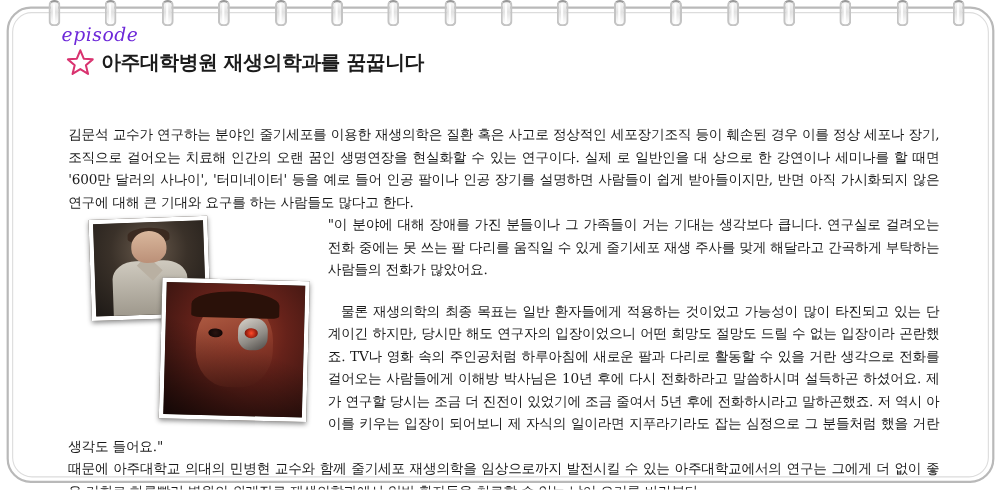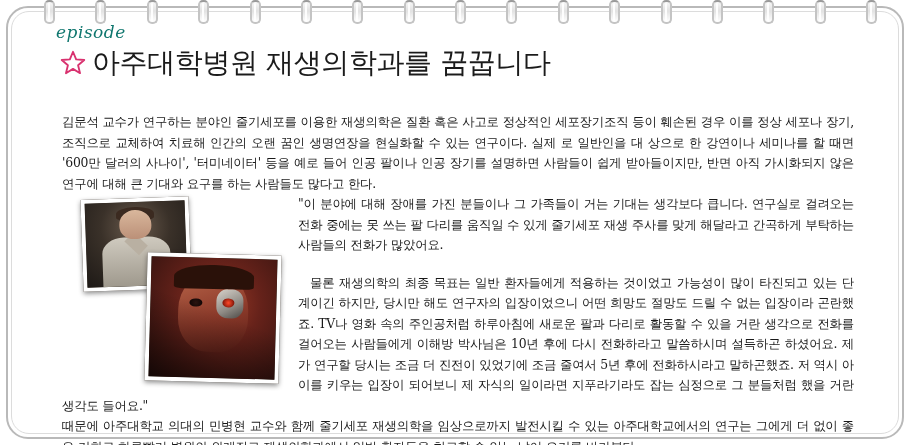--- a/index.html
+++ b/index.html
@@ -83,41 +83,41 @@
     width: 560px;
     height: 70px;
   }
   .episode-label {
     position: absolute;
     left: 8px;
     top: 0px;
     font-family: "DejaVu Serif", serif;
     font-style: italic;
     font-size: 17px;
-    color: #0f766e;
+    color: #6d28d9;
     letter-spacing: 0.5px;
   }
   .title-row {
     position: absolute;
     left: 12px;
     top: 22px;
     display: flex;
     align-items: center;
     gap: 6px;
   }
   .star-icon {
     width: 26px;
     height: 26px;
     flex: 0 0 auto;
     color: #d9326f;
   }
   .page-title {
     font-family: "DejaVu Serif", serif;
-    font-size: 28px;
-    font-weight: normal;
+    font-size: 18px;
+    font-weight: bold;
     color: #1b1b1b;
     white-space: nowrap;
     letter-spacing: -0.4px;
   }
 
   
   .body-area {
     position: absolute;
     left: 62px;
     top: 112px;
@@ -287,21 +287,21 @@
         <svg viewBox="0 0 24 24" width="26" height="26" aria-hidden="true">
           <path d="M12 1.6 L14.9 8.6 L22.4 9.2 L16.7 14.1 L18.5 21.4 L12 17.4 L5.5 21.4 L7.3 14.1 L1.6 9.2 L9.1 8.6 Z" fill="none" stroke="#d9326f" stroke-width="1.7" stroke-linejoin="round"></path>
         </svg>
       </span>
       <span class="page-title">아주대학병원 재생의학과를 꿈꿉니다</span>
     </div>
   </div>
 
   <div class="body-area clearfix">
 
-    <p class="para">김문석 교수가 연구하는 분야인 줄기세포를 이용한 재생의학은 질환 혹은 사고로 정상적인 세포장기조직 등이 훼손된 경우 이를 정상 세포나 장기, 조직으로 교체하여 치료해 인간의 오랜 꿈인 생명연장을 현실화할 수 있는 연구이다. 실제 로 일반인을 대 상으로 한 강연이나 세미나를 할 때면 '600만 달러의 사나이', '터미네이터' 등을 예로 들어 인공 팔이나 인공 장기를 설명하면 사람들이 쉽게 받아들이지만, 반면 아직 가시화되지 않은 연구에 대해  큰 기대와 요구를  하는 사람들도 많다고 한다.</p>
+    <p class="para">김문석 교수가 연구하는 분야인 줄기세포를 이용한 재생의학은 질환 혹은 사고로 정상적인 세포장기조직 등이 훼손된 경우 이를 정상 세포나 장기, 조직으로 걸어오는 치료해 인간의 오랜 꿈인 생명연장을 현실화할 수 있는 연구이다. 실제 로 일반인을 대 상으로 한 강연이나 세미나를 할 때면 '600만 달러의 사나이', '터미네이터' 등을 예로 들어 인공 팔이나 인공 장기를 설명하면 사람들이 쉽게 받아들이지만, 반면 아직 가시화되지 않은 연구에 대해  큰 기대와 요구를  하는 사람들도 많다고 한다.</p>
 
     <div class="photos">
       <div class="photo photo-1">
         <div class="photo-inner">
           <div class="p1-bg"></div>
           <div class="p1-body"></div>
           <div class="p1-collar"></div>
           <div class="p1-hair"></div>
           <div class="p1-face"></div>
         </div>

